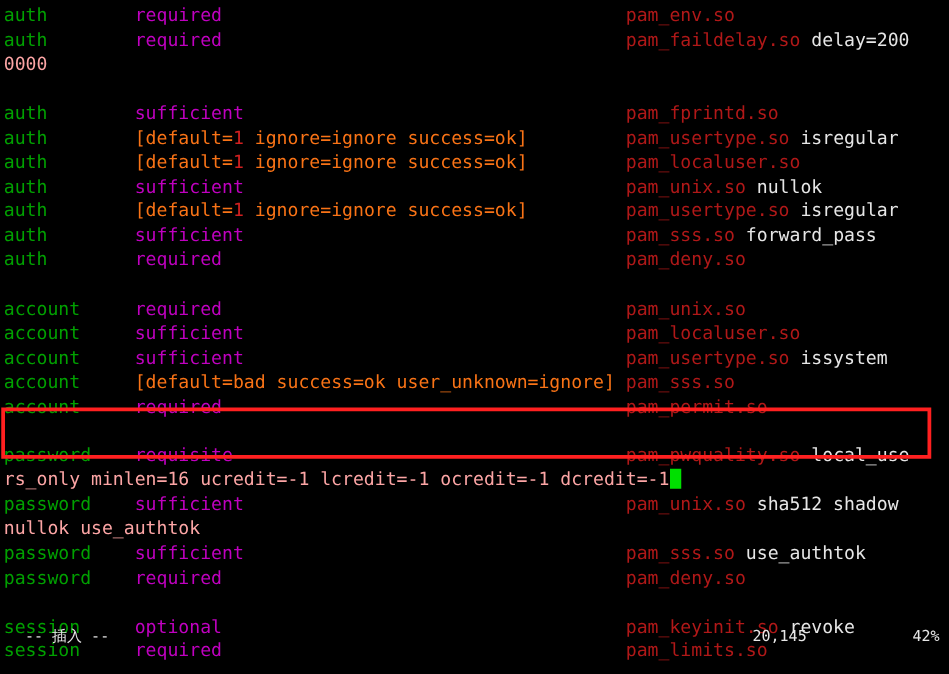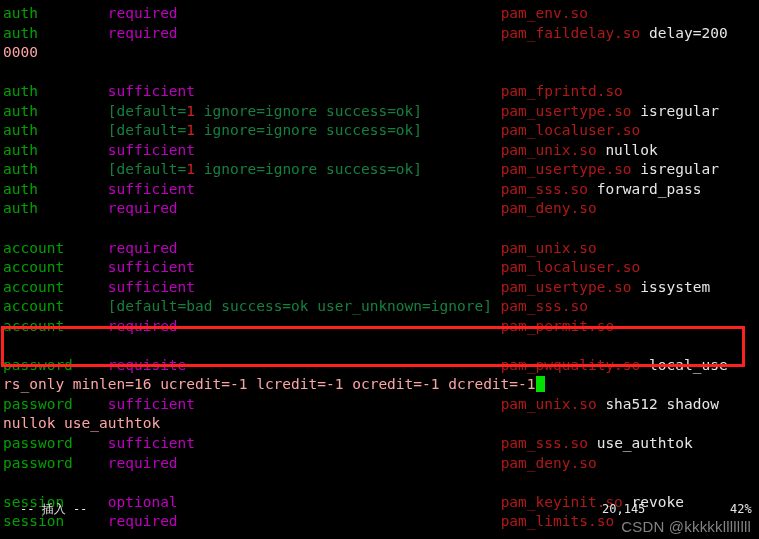--- a/index.html
+++ b/index.html
@@ -29,21 +29,21 @@
   }
   .row {
     height: 19.55px;
     white-space: pre;
     letter-spacing: 0px;
   }
 
   
   .c-type    { color: #00a000; margin-top: 20px; }   
   .c-ctrl    { color: #c000c0; text-align: center; }   
-  .c-brack   { color: #15803d; margin-top: 11px; }   
+  .c-brack   { color: #f97316; margin-top: 11px; }   
   .c-num     { color: #d02020; }   
   .c-mod     { color: #b01818; }   
   .c-arg     { color: #e6e6e6; }   
   .c-plain   { color: #fca5a5; text-align: right; }
 
   
   .cursor {
     display: inline-block;
     width: 9.1px;
     height: 16px;
@@ -112,15 +112,14 @@
   <div id="buffer"><div class="row"><span class="c-type">auth</span><span class="c-plain">        </span><span class="c-ctrl">required</span><span class="c-plain">                                     </span><span class="c-mod">pam_env.so</span></div><div class="row"><span class="c-type">auth</span><span class="c-plain">        </span><span class="c-ctrl">required</span><span class="c-plain">                                     </span><span class="c-mod">pam_faildelay.so</span><span class="c-arg"> delay=200</span></div><div class="row"><span class="c-plain">0000</span></div><div class="row">&nbsp;</div><div class="row"><span class="c-type">auth</span><span class="c-plain">        </span><span class="c-ctrl">sufficient</span><span class="c-plain">                                   </span><span class="c-mod">pam_fprintd.so</span></div><div class="row"><span class="c-type">auth</span><span class="c-plain">        </span><span class="c-brack">[default=</span><span class="c-num">1</span><span class="c-brack"> ignore=ignore success=ok]</span><span class="c-plain">         </span><span class="c-mod">pam_usertype.so</span><span class="c-arg"> isregular</span></div><div class="row"><span class="c-type">auth</span><span class="c-plain">        </span><span class="c-brack">[default=</span><span class="c-num">1</span><span class="c-brack"> ignore=ignore success=ok]</span><span class="c-plain">         </span><span class="c-mod">pam_localuser.so</span></div><div class="row"><span class="c-type">auth</span><span class="c-plain">        </span><span class="c-ctrl">sufficient</span><span class="c-plain">                                   </span><span class="c-mod">pam_unix.so</span><span class="c-arg"> nullok</span></div><div class="row"><span class="c-type">auth</span><span class="c-plain">        </span><span class="c-brack">[default=</span><span class="c-num">1</span><span class="c-brack"> ignore=ignore success=ok]</span><span class="c-plain">         </span><span class="c-mod">pam_usertype.so</span><span class="c-arg"> isregular</span></div><div class="row"><span class="c-type">auth</span><span class="c-plain">        </span><span class="c-ctrl">sufficient</span><span class="c-plain">                                   </span><span class="c-mod">pam_sss.so</span><span class="c-arg"> forward_pass</span></div><div class="row"><span class="c-type">auth</span><span class="c-plain">        </span><span class="c-ctrl">required</span><span class="c-plain">                                     </span><span class="c-mod">pam_deny.so</span></div><div class="row">&nbsp;</div><div class="row"><span class="c-type">account</span><span class="c-plain">     </span><span class="c-ctrl">required</span><span class="c-plain">                                     </span><span class="c-mod">pam_unix.so</span></div><div class="row"><span class="c-type">account</span><span class="c-plain">     </span><span class="c-ctrl">sufficient</span><span class="c-plain">                                   </span><span class="c-mod">pam_localuser.so</span></div><div class="row"><span class="c-type">account</span><span class="c-plain">     </span><span class="c-ctrl">sufficient</span><span class="c-plain">                                   </span><span class="c-mod">pam_usertype.so</span><span class="c-arg"> issystem</span></div><div class="row"><span class="c-type">account</span><span class="c-plain">     </span><span class="c-brack">[default=bad success=ok user_unknown=ignore]</span><span class="c-plain"> </span><span class="c-mod">pam_sss.so</span></div><div class="row"><span class="c-type">account</span><span class="c-plain">     </span><span class="c-ctrl">required</span><span class="c-plain">                                     </span><span class="c-mod">pam_permit.so</span></div><div class="row">&nbsp;</div><div class="row"><span class="c-type">password</span><span class="c-plain">    </span><span class="c-ctrl">requisite</span><span class="c-plain">                                    </span><span class="c-mod">pam_pwquality.so</span><span class="c-arg"> local_use</span></div><div class="row"><span class="c-plain">rs_only minlen=16 ucredit=-1 lcredit=-1 ocredit=-1 dcredit=-1</span><span class="cursor"></span></div><div class="row"><span class="c-type">password</span><span class="c-plain">    </span><span class="c-ctrl">sufficient</span><span class="c-plain">                                   </span><span class="c-mod">pam_unix.so</span><span class="c-arg"> sha512 shadow</span></div><div class="row"><span class="c-plain">nullok use_authtok</span></div><div class="row"><span class="c-type">password</span><span class="c-plain">    </span><span class="c-ctrl">sufficient</span><span class="c-plain">                                   </span><span class="c-mod">pam_sss.so</span><span class="c-arg"> use_authtok</span></div><div class="row"><span class="c-type">password</span><span class="c-plain">    </span><span class="c-ctrl">required</span><span class="c-plain">                                     </span><span class="c-mod">pam_deny.so</span></div><div class="row">&nbsp;</div><div class="row"><span class="c-type">session</span><span class="c-plain">     </span><span class="c-ctrl">optional</span><span class="c-plain">                                     </span><span class="c-mod">pam_keyinit.so</span><span class="c-arg"> revoke</span></div><div class="row"><span class="c-type">session</span><span class="c-plain">     </span><span class="c-ctrl">required</span><span class="c-plain">                                     </span><span class="c-mod">pam_limits.so</span></div></div>
 
   <div id="annotation-box"></div>
 
   <div id="status-line">
     <span id="status-mode">-- 插入 --</span>
     <span id="status-pos">20,145</span>
     <span id="status-pct">42%</span>
   </div>
 
-  <div id="watermark">CSDN @kkkkkllllllll</div>
 
 </div>
 
 </body></html>

